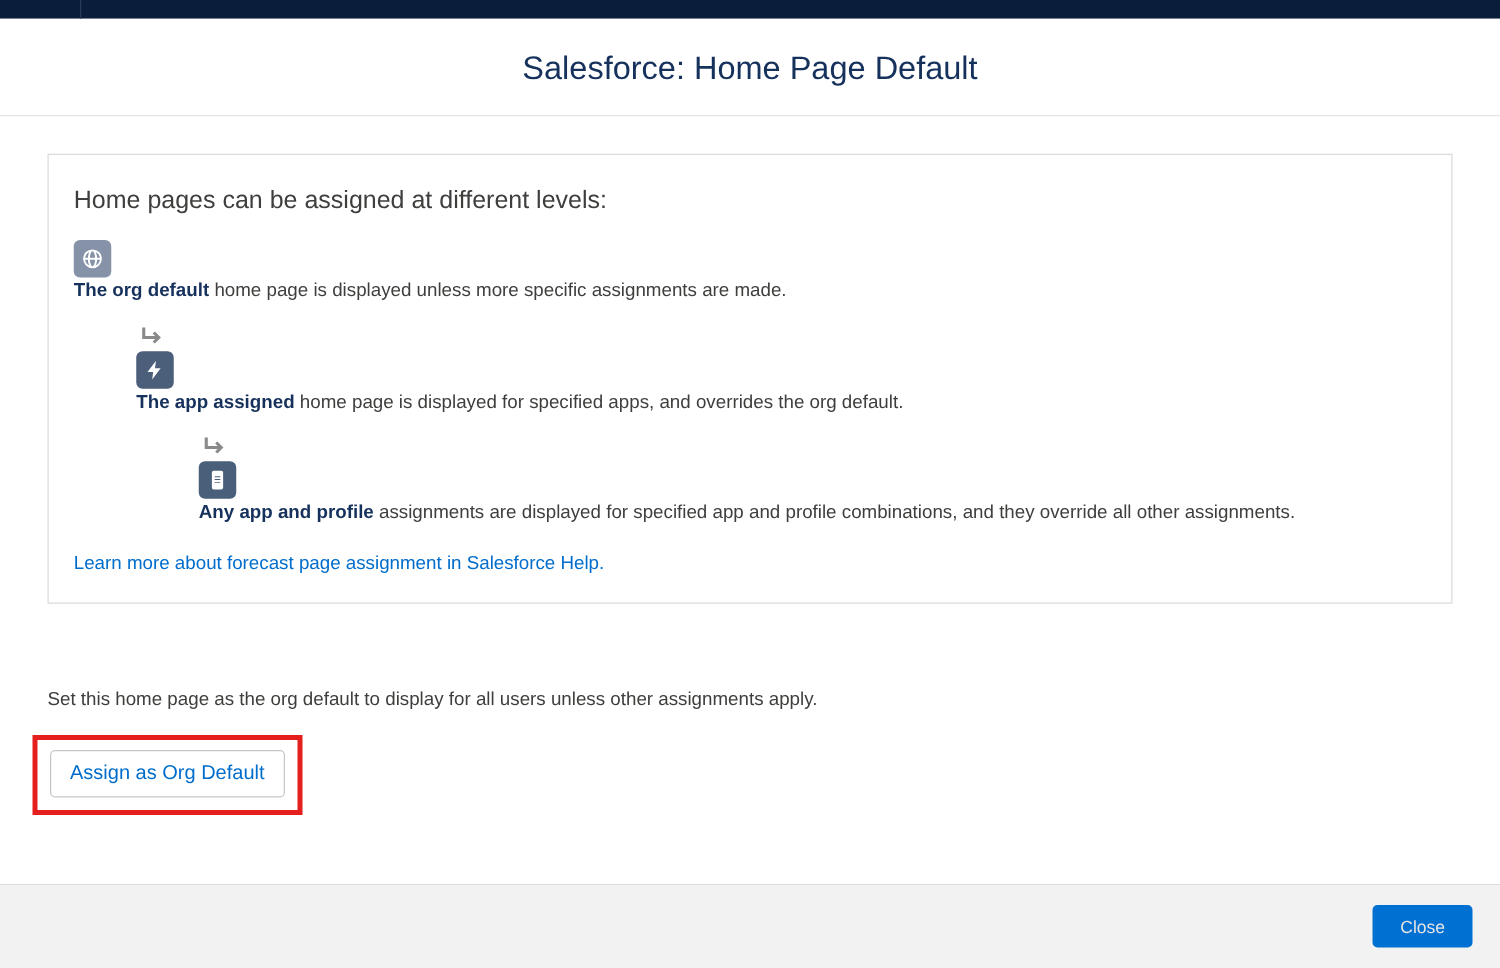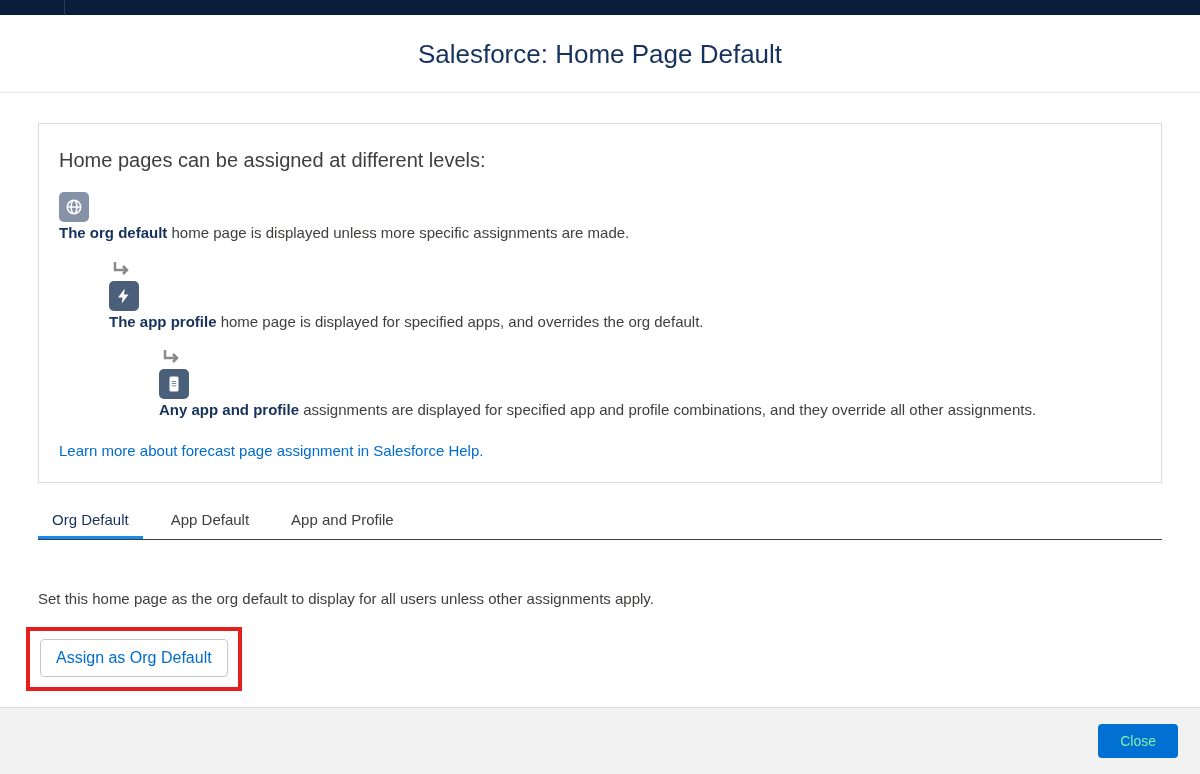--- a/index.html
+++ b/index.html
@@ -154,21 +154,21 @@
       height: 67px;
       background: #f3f2f2;
       border-top: 1px solid #dddbda;
       display: flex;
       justify-content: flex-end;
       align-items: center;
       padding-right: 22px;
     }
     .close-btn {
       background: #0070d2;
-      color: #86efac;
+      color: #e5e5e5;
       border: none;
       border-radius: 4px;
       padding: 9px 22px;
       font-size: 14px;
       cursor: pointer;
     }
     ::-webkit-scrollbar { width: 16px; }
     ::-webkit-scrollbar-track { background: #f1f1f1; }
     ::-webkit-scrollbar-thumb { background: #c1c1c1; }
     ::-webkit-scrollbar-button { display: block; height: 16px; background: #f1f1f1; }
@@ -204,21 +204,21 @@
             <svg viewBox="0 0 24 24">
                 <path d="M4 4v8h12M12 8l4 4-4 4"></path>
               </svg>
           </span>
           <span class="level-icon icon-bolt">
             <svg viewBox="0 0 24 24">
                 <path d="M13 2L4 14h6l-1 8 9-12h-6l1-8z"></path>
               </svg>
           </span>
           <span class="level-text">
-            <strong>The app profile</strong><span> home page is displayed for specified apps, and overrides the org default.</span>
+            <strong>The app assigned</strong><span> home page is displayed for specified apps, and overrides the org default.</span>
           </span>
         </li>
         <li class="level-item indent-2">
           <span class="arrow-icon">
             <svg viewBox="0 0 24 24">
                 <path d="M4 4v8h12M12 8l4 4-4 4"></path>
               </svg>
           </span>
           <span class="level-icon icon-clipboard">
             <svg viewBox="0 0 24 24">
@@ -226,27 +226,20 @@
               </svg>
           </span>
           <span class="level-text">
             <strong>Any app and profile</strong><span> assignments are displayed for specified app and profile combinations, and they override all other assignments.</span>
           </span>
         </li>
       </ul>
       <a href="#" class="learn-link">Learn more about forecast page assignment in Salesforce Help.</a>
     </div>
 
-    <div class="tabs-bar">
-      <button class="tab active">Org Default</button>
-      <div class="tab-spacer"></div>
-      <button class="tab">App Default</button>
-      <div class="tab-spacer"></div>
-      <button class="tab">App and Profile</button>
-    </div>
 
     <div class="tab-content">
       <p class="tab-desc">Set this home page as the org default to display for all users unless other assignments apply.</p>
       <div class="highlight-box">
         <button class="assign-btn">Assign as Org Default</button>
       </div>
     </div>
   </div>
 </div>
 

